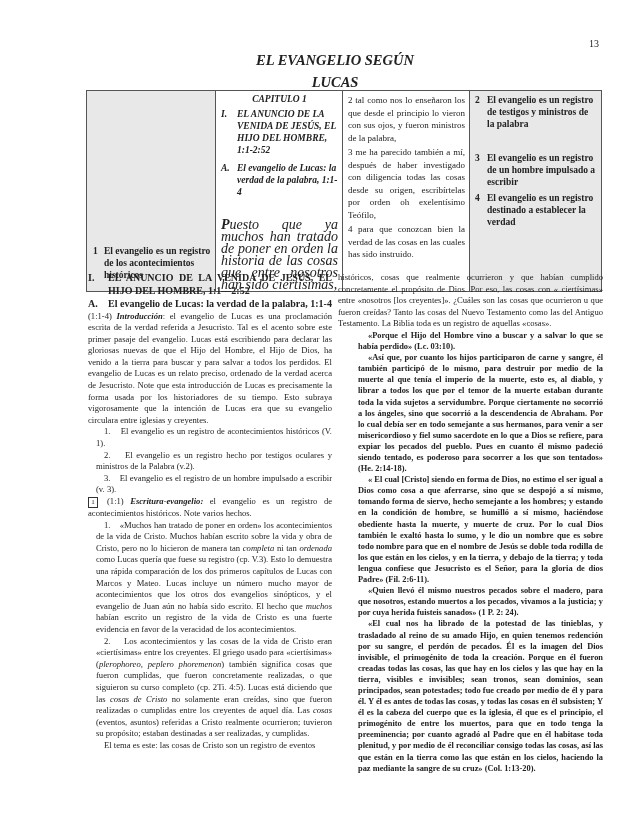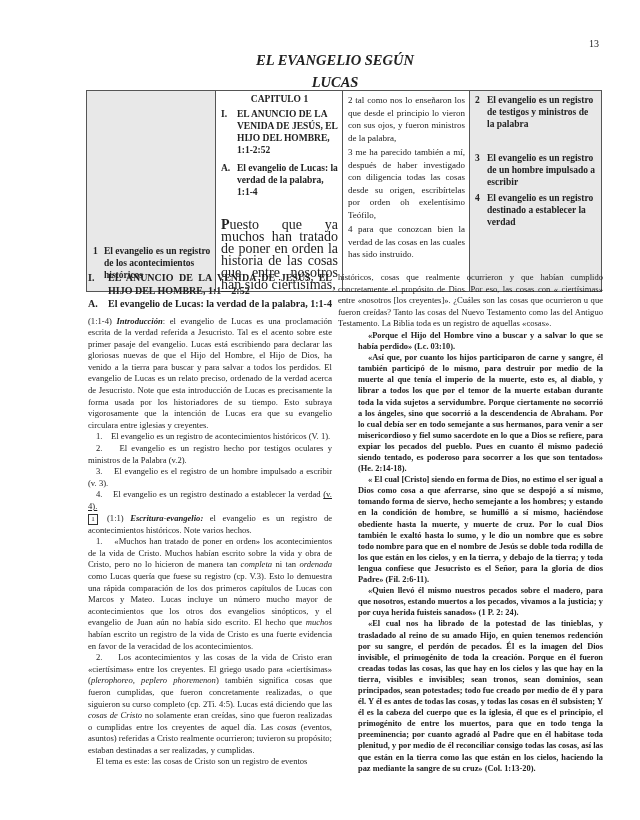--- a/index.html
+++ b/index.html
@@ -8,21 +8,21 @@
   .page-number { position: absolute; top: 38px; right: 41px; font-size: 10px; }
   .title { position: absolute; left: 4px; width: 632px; top: 50px; text-align: center;
            font-weight: bold; font-style: italic; font-size: 14.5px; line-height: 20px; }
   .title .line1 { padding-left: 30px; }
   .title .line2 { padding-left: 30px; margin-top: 2px; }
 
   table.outline { position: absolute; left: 86px; top: 90px; width: 516px; height: 173px;
     border-collapse: collapse; table-layout: fixed; border: 1.5px solid #555; }
   table.outline td { border: 1.5px solid #555; vertical-align: top; padding: 0; }
   td.c1 { width: 128px; background: #e8e8e8; vertical-align: bottom !important; }
-  td.c2 { width: 126px; }
+  td.c2 { width: 126px; font-style: italic; }
   td.c3 { width: 126px; }
   td.c4 { background: #e8e8e8; }
 
   .c1-note { padding: 0 4px 10px 6px; font-weight: bold; font-size: 9.5px; line-height: 12px; display: flex; }
   .c1-note .num { width: 11px; flex-shrink: 0; }
   .c2-inner { padding: 3px 4px 0 5px; font-size: 9px; }
   .cap { text-align: center; font-weight: bold; font-size: 9.5px; margin-bottom: 4px; }
   .out-head { display: flex; font-weight: bold; font-size: 9.5px; line-height: 12px; margin-bottom: 6px; }
   .out-head .lbl { width: 16px; flex-shrink: 0; }
   .puesto { font-size: 14px; line-height: 12px; text-align: justify; margin-top: 21px; }
@@ -33,22 +33,22 @@
   .c4-note { display: flex; font-weight: bold; font-size: 9.5px; line-height: 12px; }
   .c4-note .num { width: 12px; flex-shrink: 0; }
 
   .col { position: absolute; top: 272px; font-size: 8.6px; line-height: 11.6px; text-align: justify; }
   .col.left { left: 88px; width: 244px; }
   .col.right { left: 338px; width: 265px; }
   .sec-head { display: flex; font-weight: bold; font-size: 10px; line-height: 12.5px; }
   .sec-head .lbl { width: 20px; flex-shrink: 0; }
   .sec-head + .sec-head { margin-top: 1px; }
   .para { margin: 0; }
-  .para.indent { text-indent: 8px; }
-  .first-para { margin-top: 5px; }
+  .para.indent { text-indent: 8px; margin-left: 8px; }
+  .first-para { }
   .boxnum { display: inline-block; border: 1px solid #333; width: 8px; height: 9px; font-size: 7px;
             line-height: 9px; text-align: center; text-indent: 0; margin-right: 9px; vertical-align: 0; }
   .quote { font-weight: bold; margin-left: 20px; text-indent: 10px; font-size: 8.4px; line-height: 11.1px; }
   .ul { text-decoration: underline; }
 </style>
 </head>
 <body>
 
 <div class="page-number">13</div>
 
@@ -113,21 +113,20 @@
     <span>EL ANUNCIO DE LA VENIDA DE JESÚS, EL HIJO DEL HOMBRE, 1:1—2:52</span>
   </div>
   <div class="sec-head">
     <span class="lbl">A.</span>
     <span>El evangelio de Lucas: la verdad de la palabra, 1:1-4</span>
   </div>
   <p class="para first-para"><span>(1:1-4) </span><b><i>Introducción</i></b><span>: el evangelio de Lucas es una proclamación escrita de la verdad referida a Jesucristo. Tal es el acento sobre este primer pasaje del evangelio. Lucas está escribiendo para declarar las gloriosas nuevas de que el Hijo del Hombre, el Hijo de Dios, ha venido a la tierra para buscar y para salvar a todos los perdidos. El evangelio de Lucas es un relato preciso, ordenado de la verdad acerca de Jesucristo. Note que esta introducción de Lucas es precisamente la forma usada por los historiadores de su tiempo. Esto subraya vigorosamente que la intención de Lucas era que su evangelio circulara entre iglesias y creyentes.</span></p>
   <p class="para indent">1.&nbsp;&nbsp;&nbsp; El evangelio es un registro de acontecimientos históricos (V. 1).</p>
   <p class="para indent">2.&nbsp;&nbsp;&nbsp; El evangelio es un registro hecho por testigos oculares y ministros de la Palabra (v.2).</p>
   <p class="para indent">3.&nbsp;&nbsp;&nbsp; El evangelio es el registro de un hombre impulsado a escribir (v. 3).</p>
-  <p class="para indent"><span>4.&nbsp;&nbsp;&nbsp; El evangelio es un registro destinado a establecer la verdad</span> <span class="ul">(v. 4).</span></p>
   <p class="para"><span class="boxnum">1</span><span>(1:1) </span><b><i>Escritura-evangelio:</i></b><span> el evangelio es un registro de acontecimientos históricos. Note varios hechos.</span></p>
   <p class="para indent"><span>1.&nbsp;&nbsp;&nbsp; «Muchos han tratado de poner en orden» los acontecimientos de la vida de Cristo. Muchos habían escrito sobre la vida y obra de Cristo, pero no lo hicieron de manera tan </span><i>completa</i><span> ni tan </span><i>ordenada</i><span> como Lucas quería que fuese su registro (cp. V.3). Esto lo demuestra una rápida comparación de los dos primeros capítulos de Lucas con Marcos y Mateo. Lucas incluye un número mucho mayor de acontecimientos que los otros dos evangelios sinópticos, y el evangelio de Juan aún no había sido escrito. El hecho que </span><i>muchos</i><span> habían escrito un registro de la vida de Cristo es una fuerte evidencia en favor de la veracidad de los acontecimientos.</span></p>
   <p class="para indent"><span>2.&nbsp;&nbsp;&nbsp; Los acontecimientos y las cosas de la vida de Cristo eran «ciertísimas» entre los creyentes. El griego usado para «ciertísimas» (</span><i>plerophoreo, peplero phoremenon</i><span>) también significa cosas que fueron cumplidas, que fueron concretamente realizadas, o que siguieron su curso completo (cp. 2Ti. 4:5). Lucas está diciendo que las </span><i>cosas de Cristo</i><span> no solamente eran creídas, sino que fueron realizadas o cumplidas entre los creyentes de aquel día. Las </span><i>cosas</i><span> (eventos, asuntos) referidas a Cristo realmente ocurrieron; tuvieron su propósito; estaban destinadas a ser realizadas, y cumplidas.</span></p>
   <p class="para indent">El tema es este: las cosas de Cristo son un registro de eventos</p>
 </div>
 
 <div class="col right">
   <p class="para">históricos, cosas que realmente ocurrieron y que habían cumplido concretamente el propósito de Dios. Por eso, las cosas con « ciertísimas» entre «nosotros [los creyentes]». ¿Cuáles son las cosas que ocurrieron u que fueron creídas? Tanto las cosas del Nuevo Testamento como las del Antiguo Testamento. La Biblia toda es un registro de aquellas «cosas».</p>
   <p class="para quote">«Porque el Hijo del Hombre vino a buscar y a salvar lo que se había perdido» (Lc. 03:10).</p>
   <p class="para quote">«Así que, por cuanto los hijos participaron de carne y sangre, él también participó de lo mismo, para destruir por medio de la muerte al que tenía el imperio de la muerte, esto es, al diablo, y librar a todos los que por el temor de la muerte estaban durante toda la vida sujetos a servidumbre. Porque ciertamente no socorrió a los ángeles, sino que socorrió a la descendencia de Abraham. Por lo cual debía ser en todo semejante a sus hermanos, para venir a ser misericordioso y fiel sumo sacerdote en lo que a Dios se refiere, para expiar los pecados del pueblo. Pues en cuanto él mismo padeció siendo tentado, es poderoso para socorrer a los que son tentados» (He. 2:14-18).</p>

